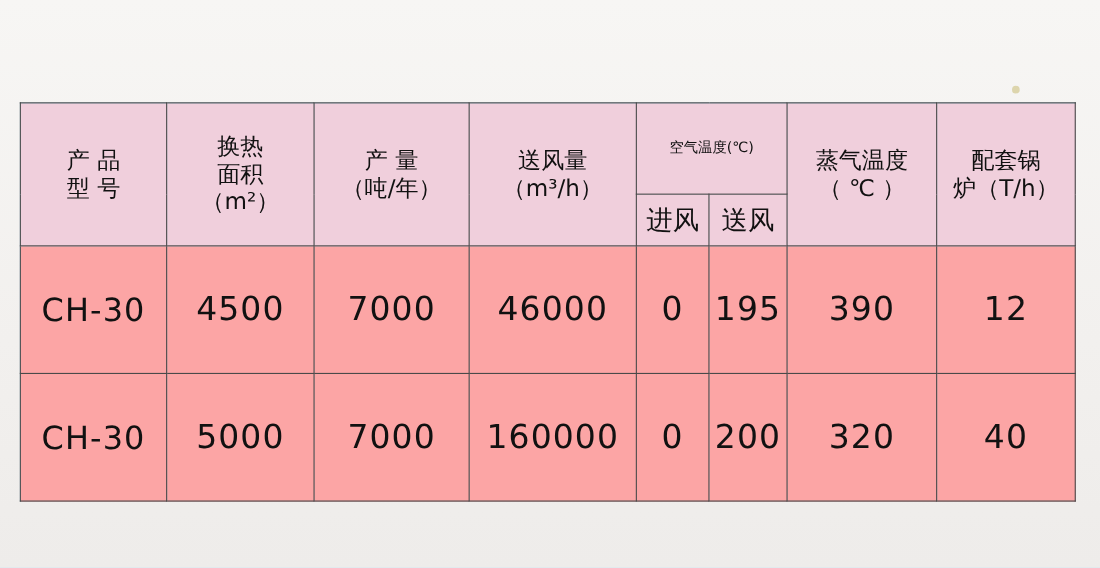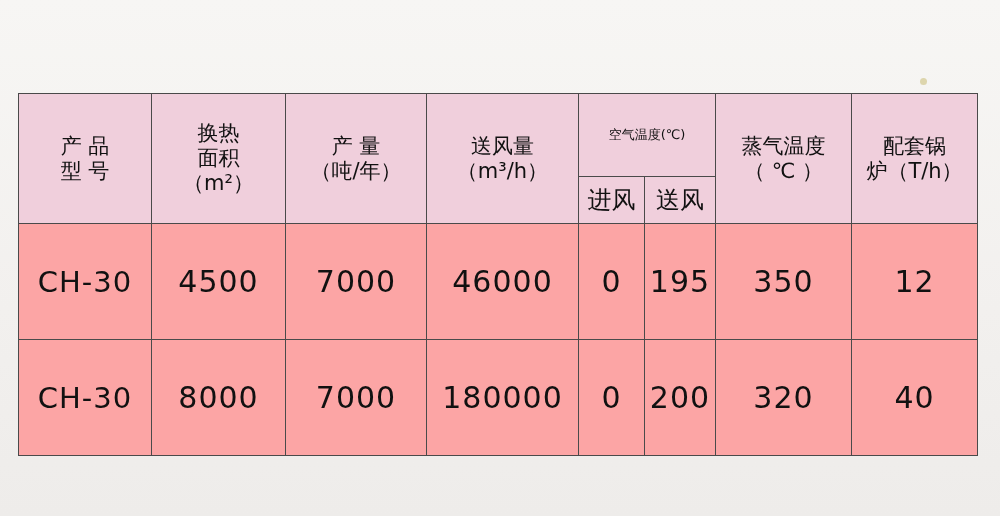--- a/index.html
+++ b/index.html
@@ -164,28 +164,28 @@
           <td class="hdr sub">送风</td>
         </tr>
 
         <tr>
           <td class="data model">CH-30</td>
           <td class="data">4500</td>
           <td class="data">7000</td>
           <td class="data">46000</td>
           <td class="data">0</td>
           <td class="data">195</td>
-          <td class="data">350</td>
+          <td class="data">390</td>
           <td class="data">12</td>
         </tr>
         <tr>
           <td class="data model">CH-30</td>
-          <td class="data">8000</td>
+          <td class="data">5000</td>
           <td class="data">7000</td>
-          <td class="data">180000</td>
+          <td class="data">160000</td>
           <td class="data">0</td>
           <td class="data">200</td>
           <td class="data">320</td>
           <td class="data">40</td>
         </tr>
       </tbody>
     </table>
   </div>
 
 </div>

